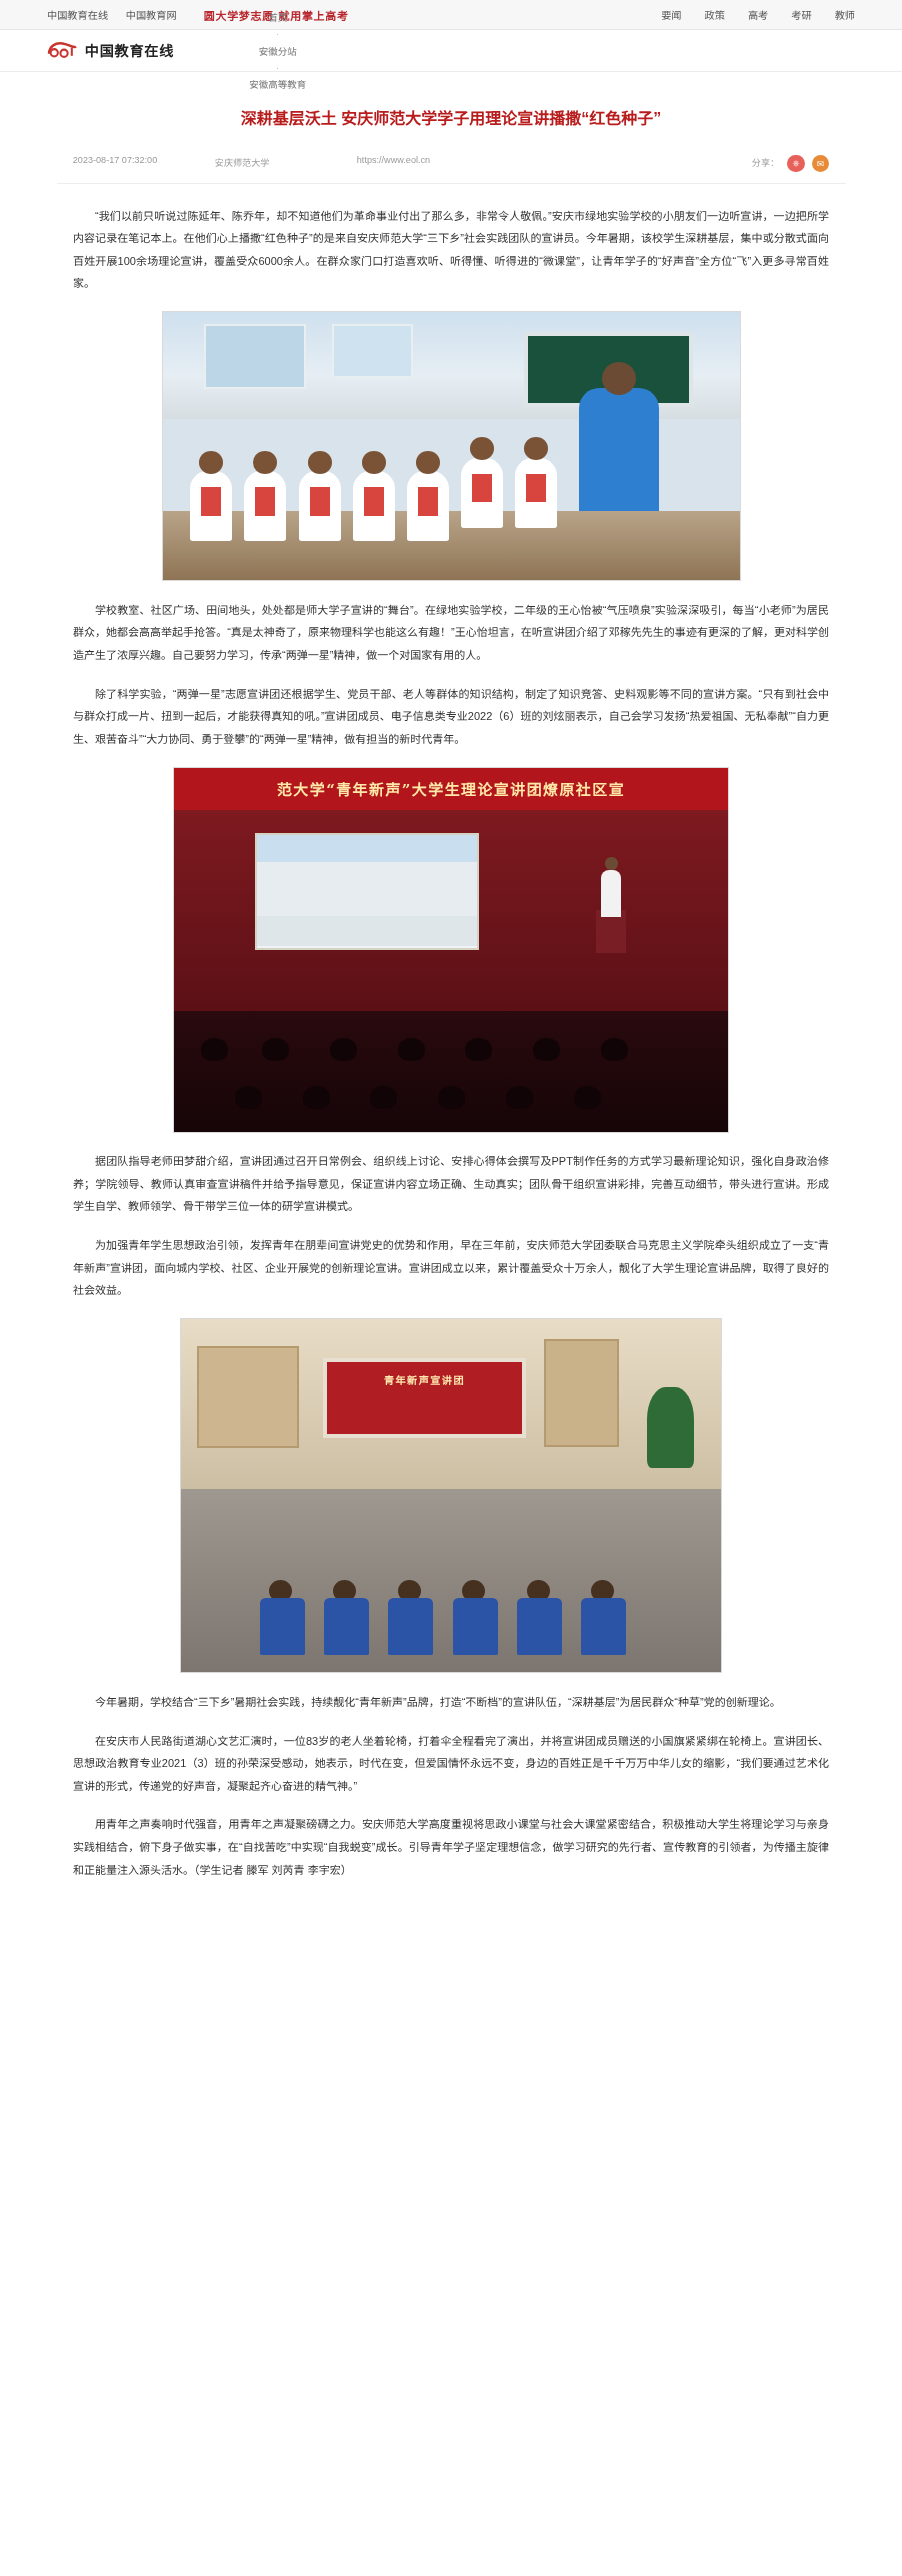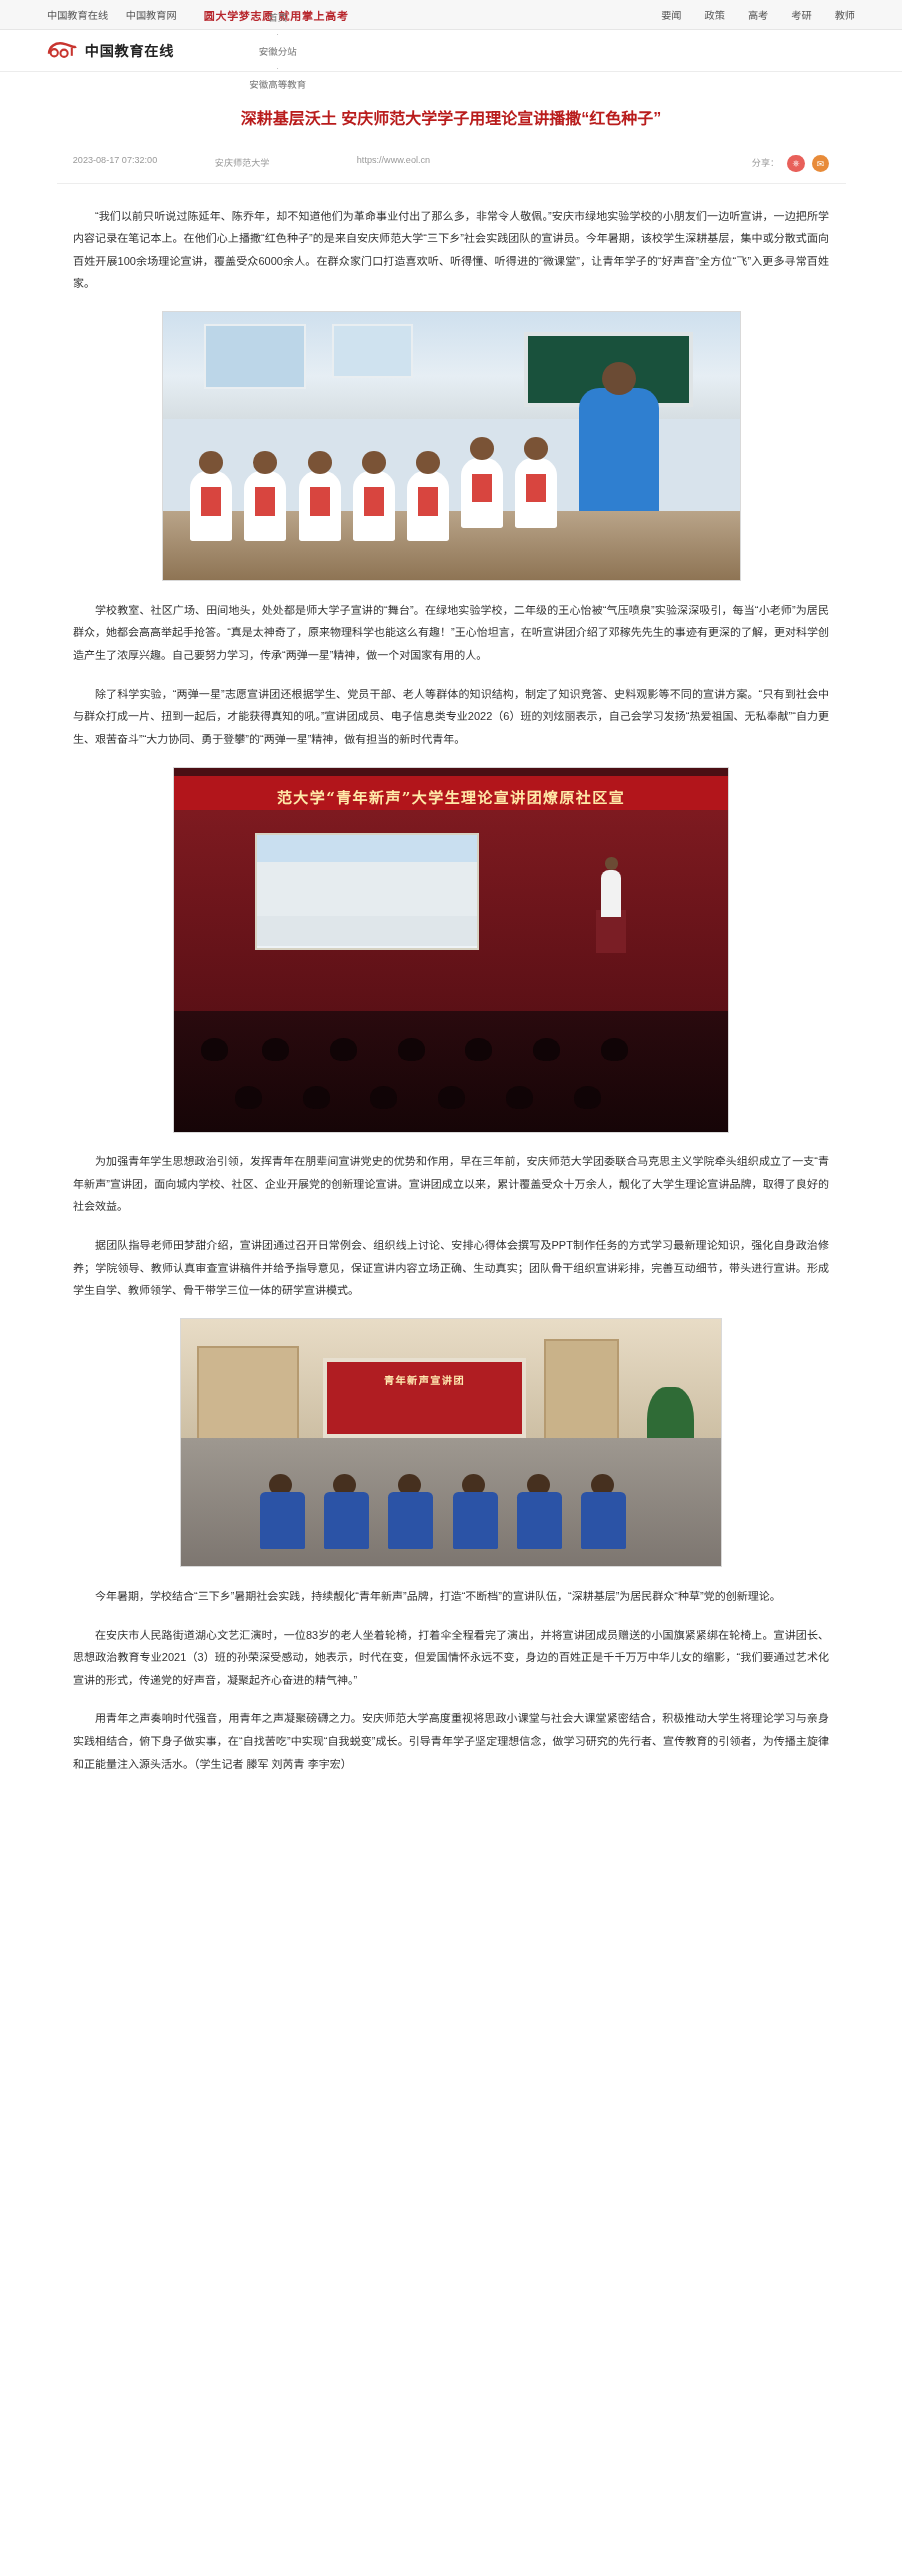--- a/index.html
+++ b/index.html
@@ -146,41 +146,41 @@
     position:absolute; bottom:0; width:42px; height:70px;
     background:#ffffff; border-radius:17.6px 17.6px 2.7px 2.7px;
   }
   .p1 .kid i { position:absolute; left:9.5px; top:-20.3px; width:24.4px; height:23px;
     background:#7a5336; border-radius:50%; display:block; }
   .p1 .kid b { position:absolute; left:11px; top:16.3px; width:20.3px; height:28.5px;
     background:#d8453f; display:block; }
 
   
   .p2 { width: 556px; height: 366px; background:#4b0f14; }
-  .p2 .banner { position:absolute; left:0; top:8px; width:100%; height:42px;
+  .p2 .banner { position:absolute; left:0; top:0; width:100%; height:42px;
     background:#b2151b; color:#ffe9a8; display:flex; align-items:center; justify-content:center;
     font-family:"DejaVu Serif", serif; font-weight:bold; font-size:15px; letter-spacing:1.4px; overflow:hidden;}
   .p2 .stage { position:absolute; left:0; top:42px; width:100%; height:203px;
     background:linear-gradient(180deg,#7e1a20 0%, #5b1016 100%); }
   .p2 .screen { position:absolute; left:81px; top:65px; width:224px; height:117px;
     background:#eef3f7; border:2.7px solid #d6d2c2; }
   .p2 .screen .s-top { height:27px; background:#c9dff0; }
   .p2 .screen .s-mid { height:54px; background:#e6ecef; }
   .p2 .screen .s-bot { height:30px; background:#dfe6ea; }
   .p2 .podium { position:absolute; right:102px; top:142px; width:30px; height:43px; background:#7a1e25; }
   .p2 .speaker { position:absolute; right:107px; top:102px; width:20.3px; height:47px;
     background:#f2f2f2; border-radius:8.1px 8.1px 0 0; }
   .p2 .speaker:after { content:""; position:absolute; left:4.7px; top:-12.2px; width:12.2px; height:12.2px;
     background:#6b4b34; border-radius:50%; }
   .p2 .audience { position:absolute; left:0; bottom:0; width:100%; height:121px;
     background:linear-gradient(180deg,#2a0a0e 0%, #160507 100%); }
   .p2 .head { position:absolute; width:27px; height:23px; background:#100406; border-radius:50% 50% 40% 40%; }
 
   
-  .p3 { width: 542px; height: 249px; background:#0ea5e9;padding-left:44px; }
+  .p3 { width: 542px; height: 355px; background:#0ea5e9;padding-left:44px; }
   .p3 .topwall { position:absolute; left:0; top:0; width:100%; height:48%;
     background:linear-gradient(180deg,#e8dcc6 0%, #cdbfa4 100%); }
   .p3 .redboard { position:absolute; left:142px; top:39px; width:203px; height:80px;
     background:#b01d22; border:4.1px solid #e7dfcf; }
   .p3 .redboard span { display:block; color:#ffe9b0; font-family:"DejaVu Serif",serif;
     font-weight:bold; font-size:10.2px; text-align:center; margin-top:9.5px; letter-spacing:1.4px; }
   .p3 .sidepanel { position:absolute; left:16.3px; top:27px; width:102px; height:102px;
     background:#cdb68f; border:2.7px solid #b59a70; }
   .p3 .sidepanel2 { position:absolute; right:102px; top:20.3px; width:75px; height:108px;
     background:#c9b289; border:2.7px solid #b59a70; }
@@ -316,22 +316,22 @@
           <div class="head" style="left:61px;  top:75px"></div>
           <div class="head" style="left:129px; top:75px"></div>
           <div class="head" style="left:196px; top:75px"></div>
           <div class="head" style="left:264px; top:75px"></div>
           <div class="head" style="left:332px; top:75px"></div>
           <div class="head" style="left:400px; top:75px"></div>
         </div>
       </div>
     </figure>
 
+    <p class="para">据团队指导老师田梦甜介绍，宣讲团通过召开日常例会、组织线上讨论、安排心得体会撰写及PPT制作任务的方式学习最新理论知识，强化自身政治修养；学院领导、教师认真审查宣讲稿件并给予指导意见，保证宣讲内容立场正确、生动真实；团队骨干组织宣讲彩排，完善互动细节，带头进行宣讲。形成学生自学、教师领学、骨干带学三位一体的研学宣讲模式。</p>
     <p class="para">为加强青年学生思想政治引领，发挥青年在朋辈间宣讲党史的优势和作用，早在三年前，安庆师范大学团委联合马克思主义学院牵头组织成立了一支“青年新声”宣讲团，面向城内学校、社区、企业开展党的创新理论宣讲。宣讲团成立以来，累计覆盖受众十万余人，靓化了大学生理论宣讲品牌，取得了良好的社会效益。</p>
-    <p class="para">据团队指导老师田梦甜介绍，宣讲团通过召开日常例会、组织线上讨论、安排心得体会撰写及PPT制作任务的方式学习最新理论知识，强化自身政治修养；学院领导、教师认真审查宣讲稿件并给予指导意见，保证宣讲内容立场正确、生动真实；团队骨干组织宣讲彩排，完善互动细节，带头进行宣讲。形成学生自学、教师领学、骨干带学三位一体的研学宣讲模式。</p>
 
     <figure>
       <div class="photo p3">
         <div class="topwall"></div>
         <div class="sidepanel"></div>
         <div class="sidepanel2"></div>
         <div class="redboard">
           <span>青年新声宣讲团</span>
         </div>
         <div class="plant"></div>

